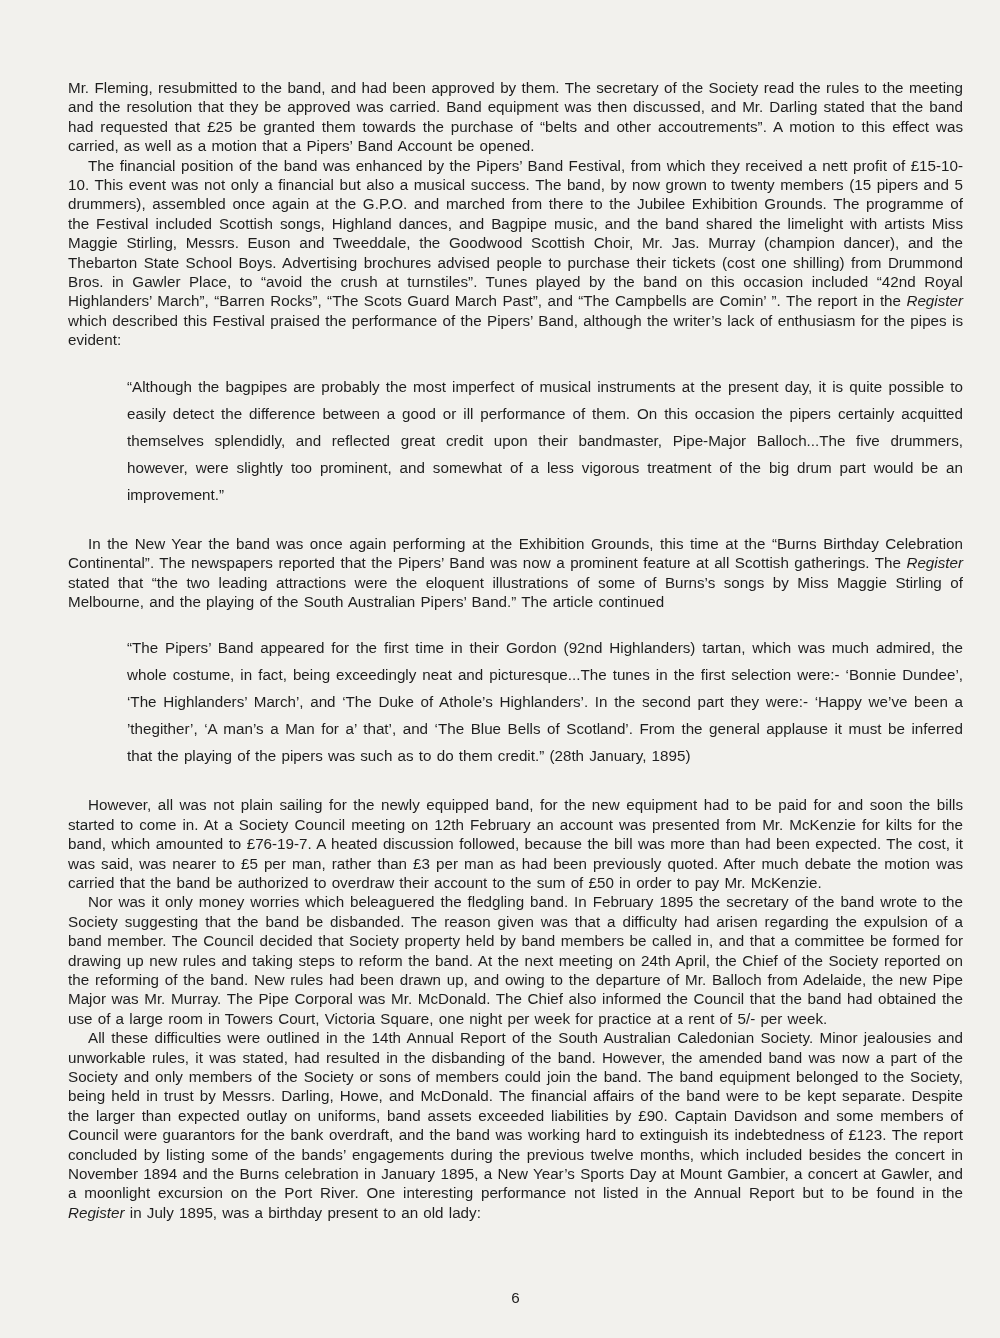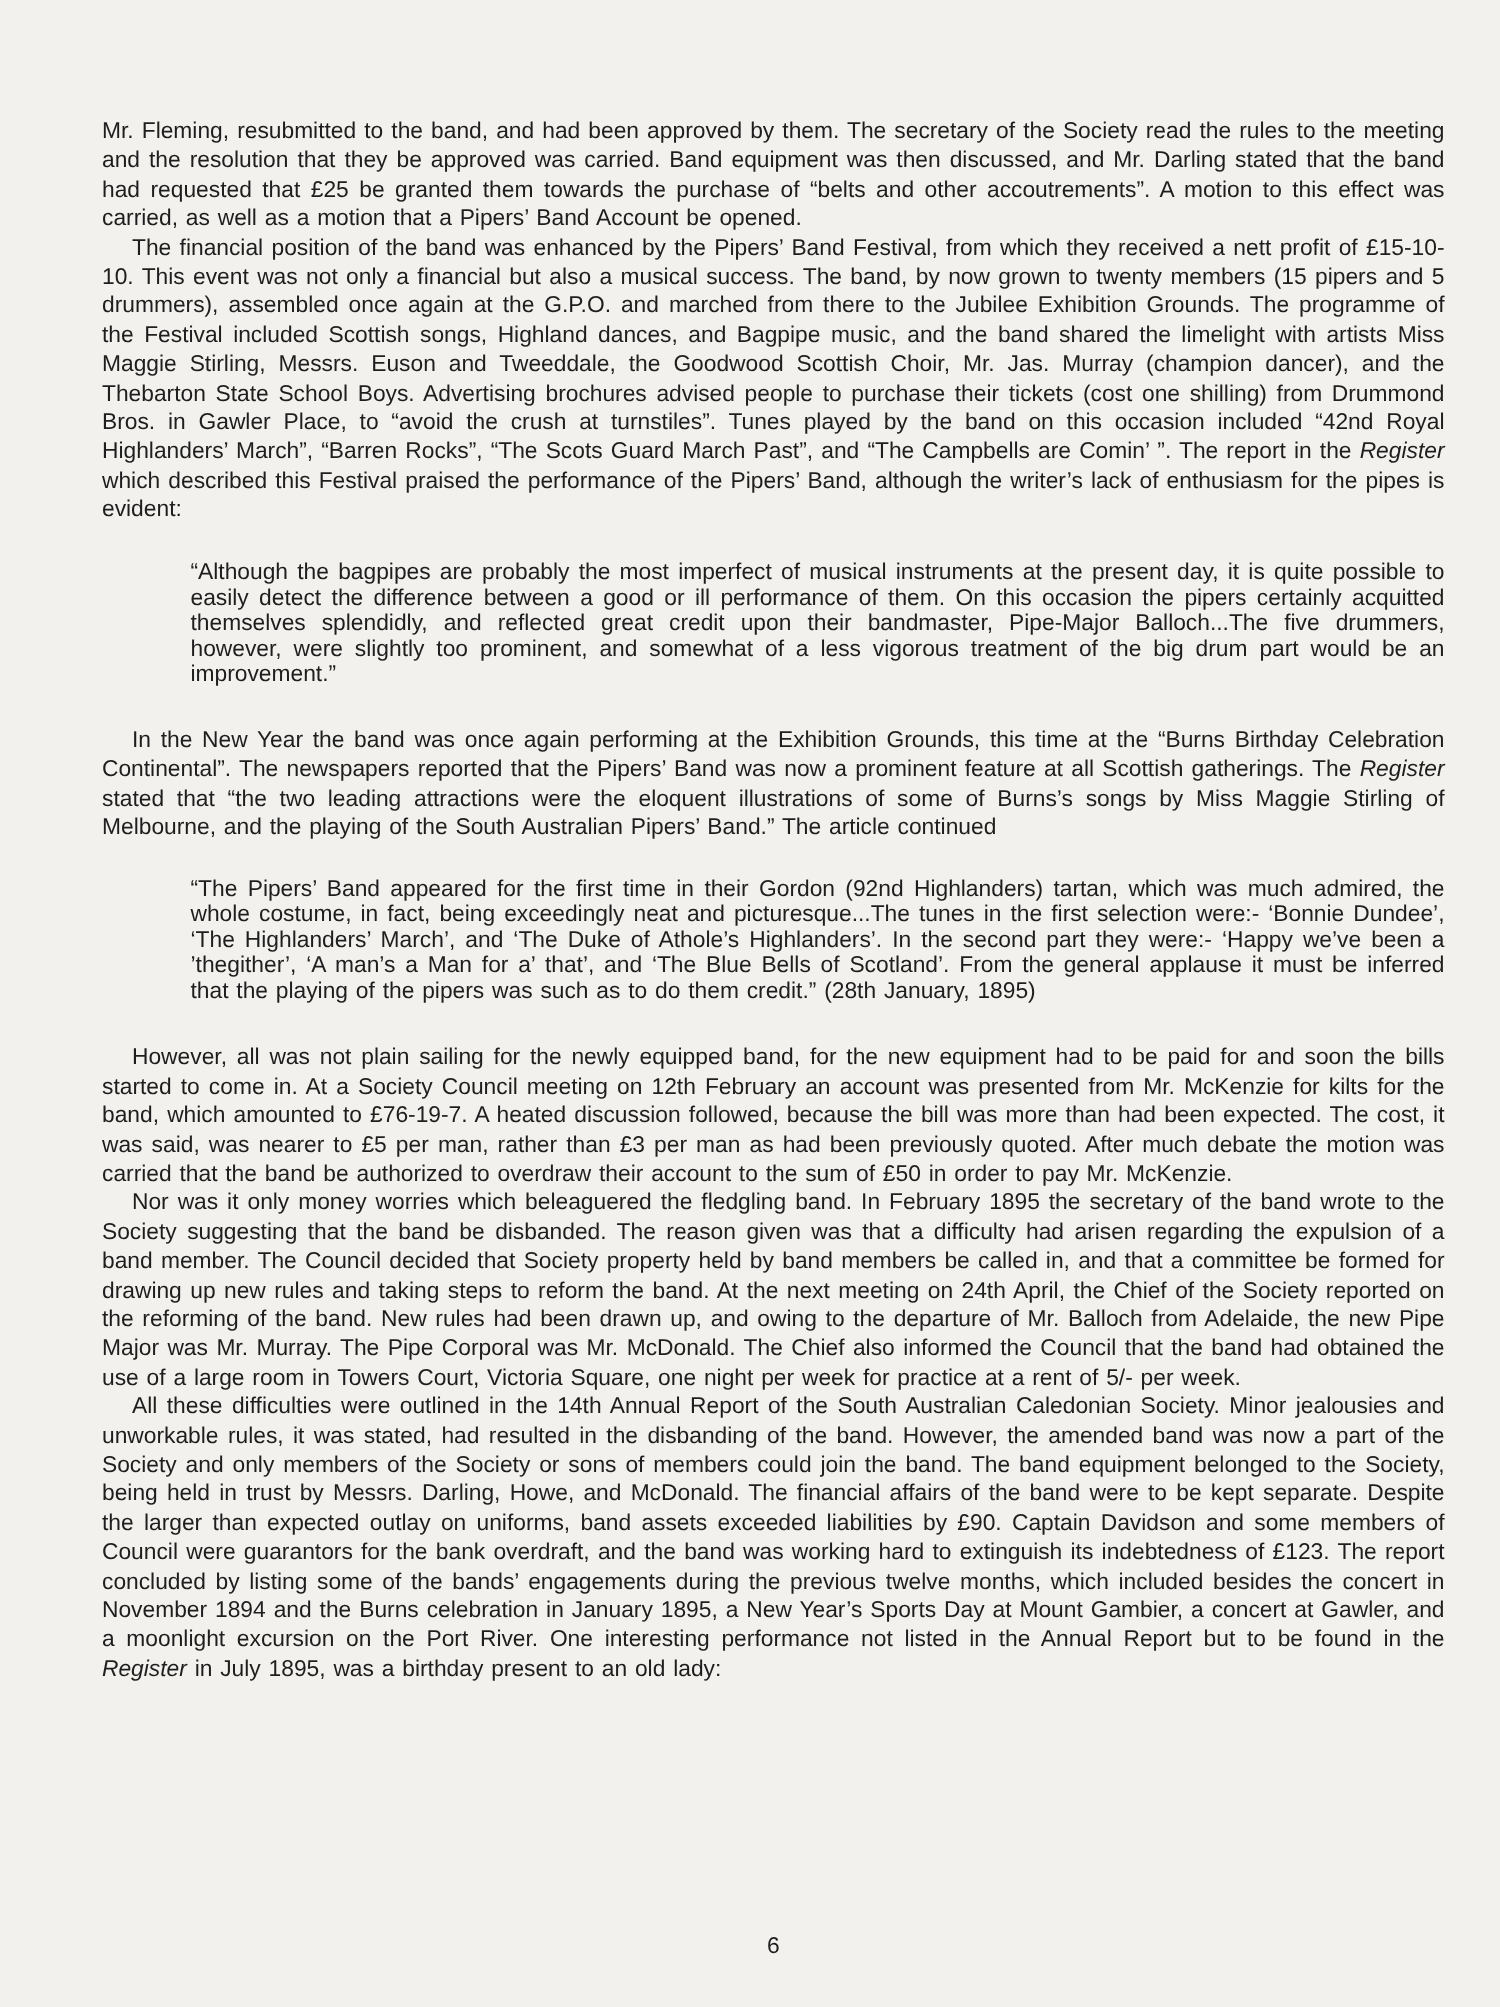--- a/index.html
+++ b/index.html
@@ -28,21 +28,21 @@
     line-height: 19.4px;
     text-align: justify;
     word-spacing: 1px;
   }
   .para.indent {
     text-indent: 20px;
   }
   .quote {
     margin: 23px 0 26px 59px;
     font-size: 15.2px;
-    line-height: 17px;
+    line-height: 27px;
     text-align: justify;
     word-spacing: 1px;
   }
   .quote i, .para i {
   }
   .page-number {
     position: absolute;
     left: 68px;
     width: 895px;
     bottom: 32px;

